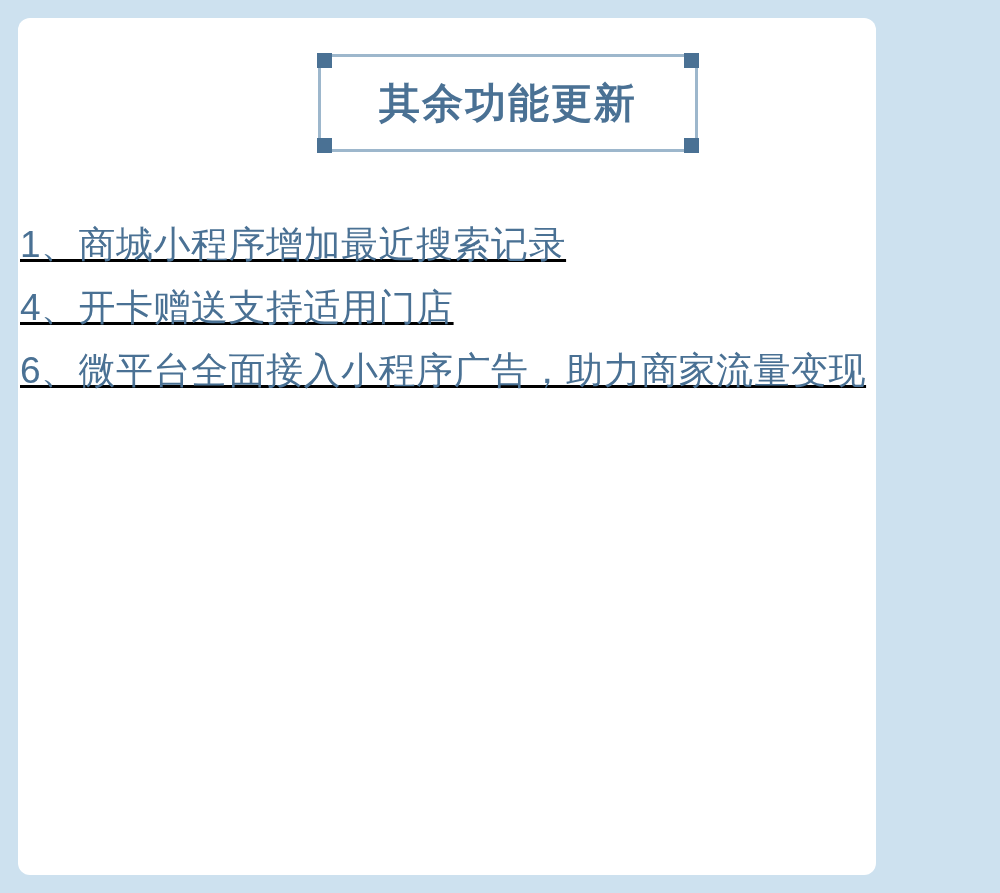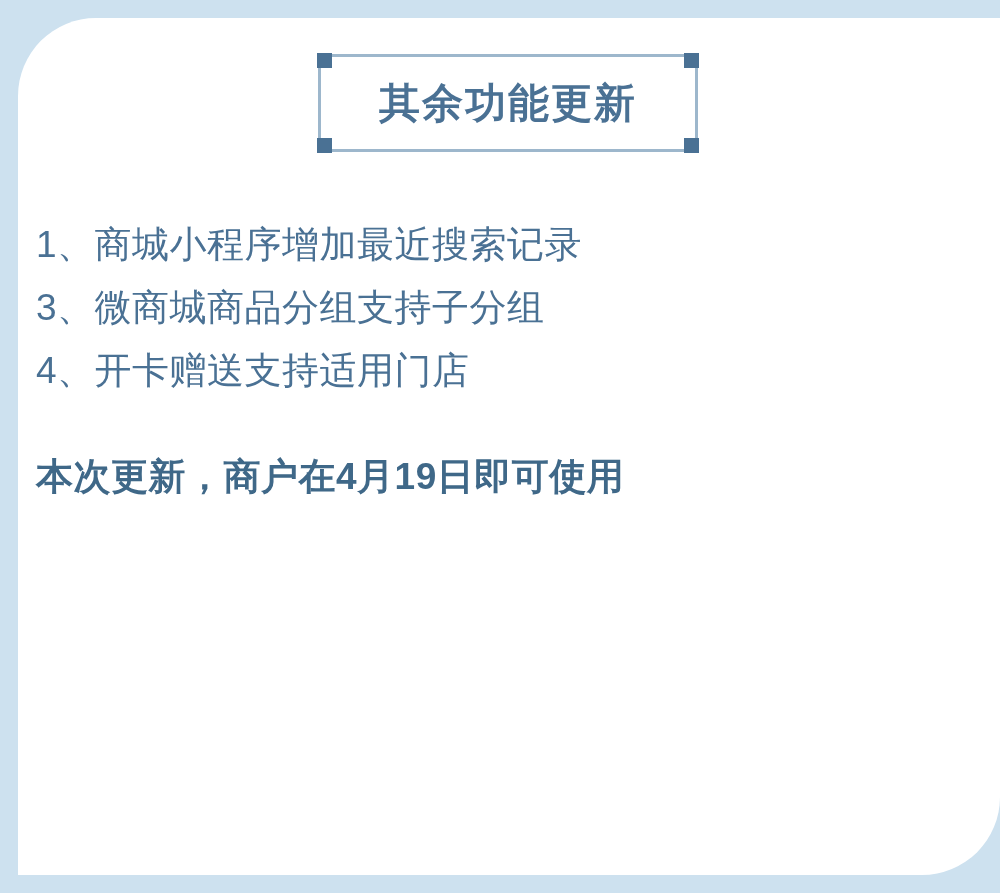--- a/index.html
+++ b/index.html
@@ -22,29 +22,30 @@
     height: 893px;
     background: #cde1ef;
     box-sizing: border-box;
   }
 
   
   .card {
     position: absolute;
     left: 18px;
     top: 18px;
-    width: 982px;
+    width: 858px;
     height: 857px;
     background: #ffffff;
     border-top-left-radius: 78px;
     border-bottom-right-radius: 78px;
     border-top-right-radius: 0;
     border-bottom-left-radius: 0;
     box-sizing: border-box;
     overflow: hidden;
+    border-radius: 12px;
   }
 
   
   .heading-wrap {
     position: absolute;
     left: 300px;
     top: 36px;
     width: 380px;
     height: 98px;
   }
@@ -83,23 +84,24 @@
     font-size: 41px;
     font-weight: 700;
     letter-spacing: 2px;
     line-height: 1;
     white-space: nowrap;
   }
 
   
   .body {
     position: absolute;
-    left: 18px;
+    left: 2px;
     top: 195px;
     right: 20px;
+    text-decoration: underline;
   }
   .line {
     color: #4a7194;
     font-size: 37px;
     line-height: 63px;
     font-weight: 400;
     white-space: nowrap;
     letter-spacing: 0.5px;
   }
   .line.continuation {
@@ -135,22 +137,21 @@
         <div class="hcorner tl"></div>
         <div class="hcorner tr"></div>
         <div class="hcorner bl"></div>
         <div class="hcorner br"></div>
       </div>
       <div class="heading-text">其余功能更新</div>
     </div>
 
     <div class="body">
       <div class="line">1、商城小程序增加最近搜索记录</div>
-      <div class="line">3、微商城商品分组支持子分组</div>
       <div class="line">4、开卡赠送支持适用门店</div>
+      <div class="line">6、微平台全面接入小程序广告，助力商家流量变现</div>
 
       <div class="spacer"></div>
 
-      <div class="footer-line">本次更新，商户在4月19日即可使用</div>
     </div>
 
   </div>
 </div>
 
 </body></html>

